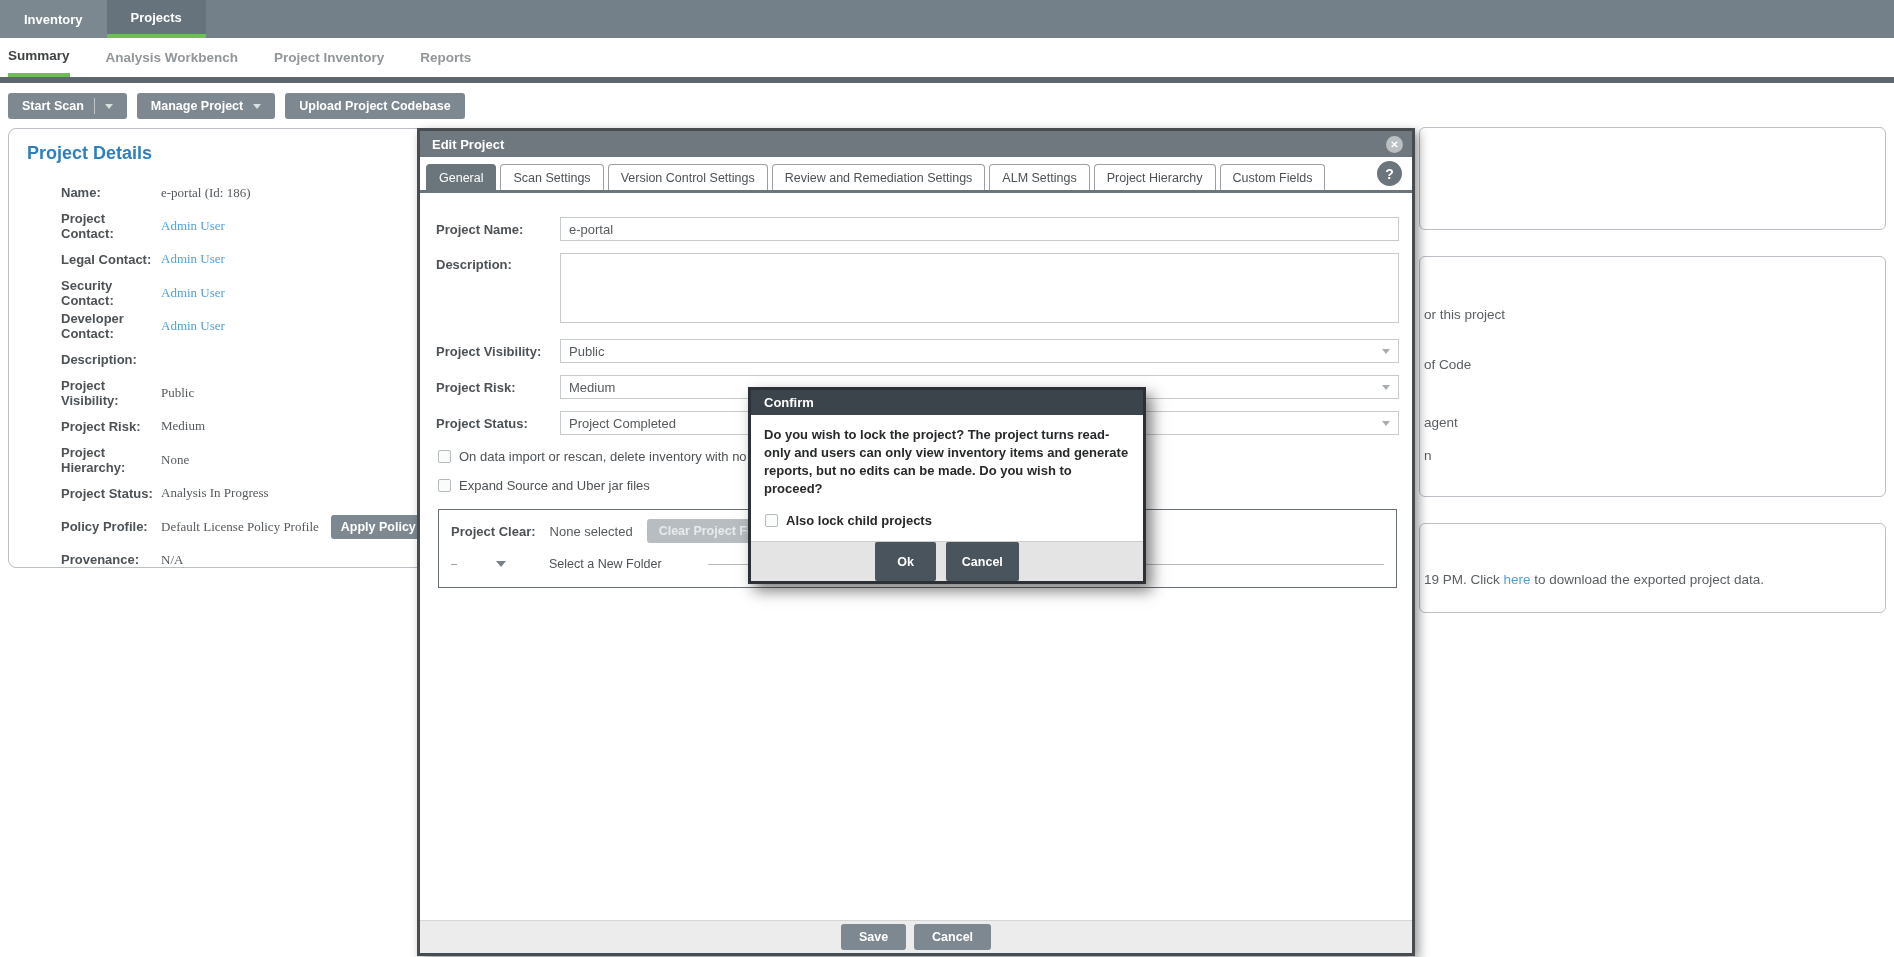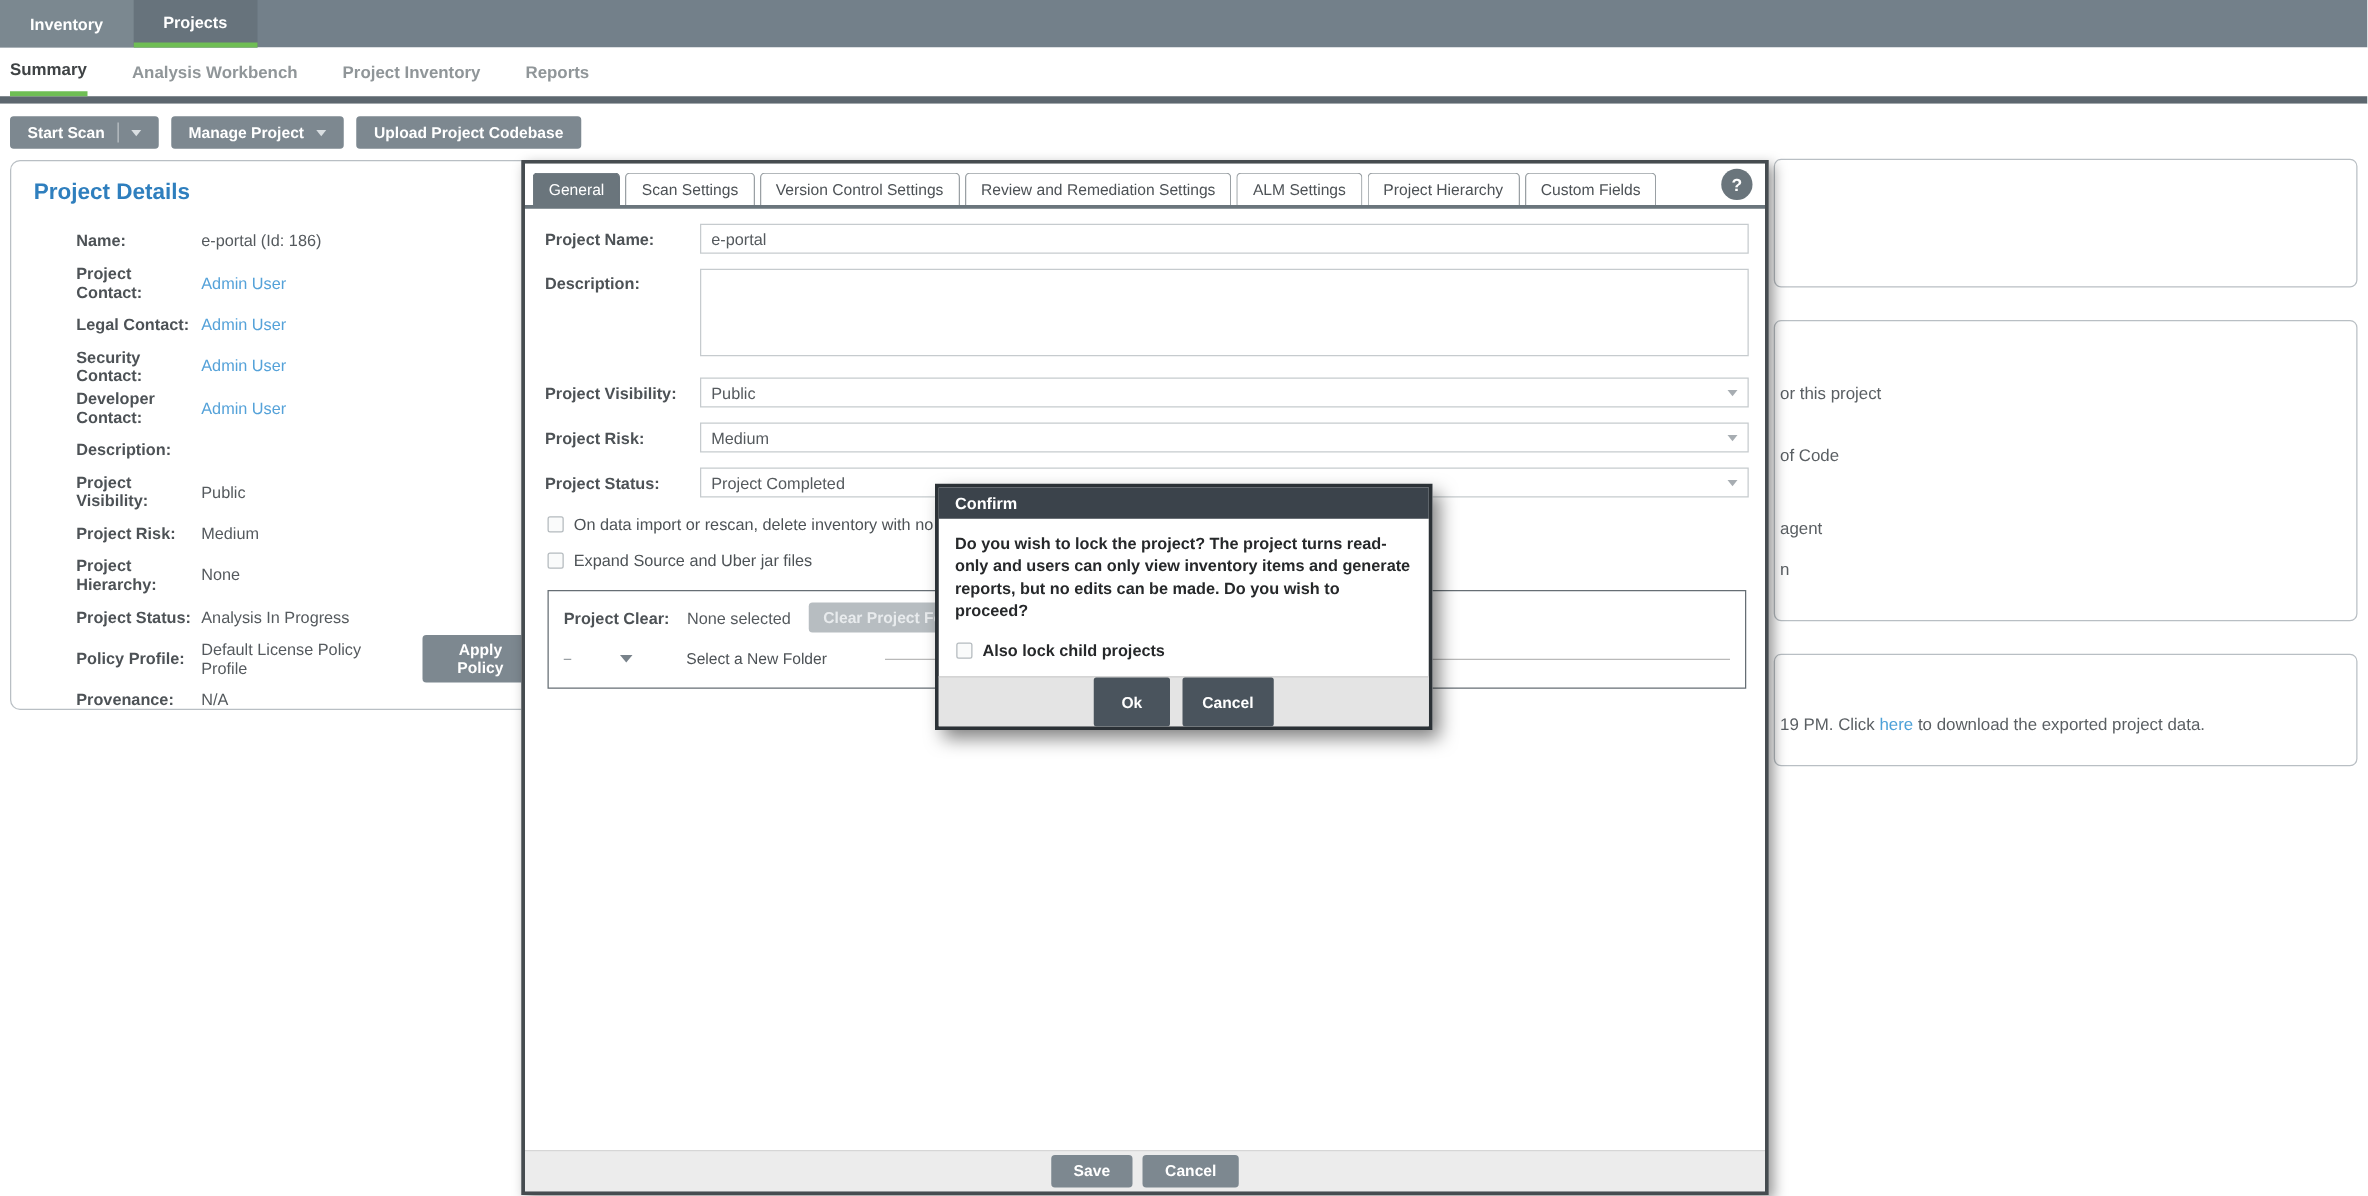--- a/index.html
+++ b/index.html
@@ -25,21 +25,21 @@
           font-family:inherit; font-size:12.5px; font-weight:bold; padding:0 14px;
           display:flex; align-items:center; gap:10px; }
   .tbtn .vsep { width:1px; height:16px; background:rgba(255,255,255,.5); display:inline-block; }
   .caret-down { width:0; height:0; border-left:4px solid transparent; border-right:4px solid transparent; border-top:5px solid #d9dee1; display:inline-block; }
   
   .details-panel { position:absolute; left:8px; top:128px; width:424px; height:440px;
                    background:#fff; border:1px solid #b9bfc4; border-radius:8px; z-index:1; }
   .details-panel h1 { font-size:18px; font-weight:bold; color:#2f7fbe; margin:14px 0 12px 18px; }
   .drow { display:flex; align-items:center; height:33.4px; padding-left:18px; }
   .drow .dlabel { width:134px; font-size:13px; font-weight:bold; color:#4d5256; flex-shrink:0;padding-left:34px; }
-  .drow .dvalue { font-size:13px; color:#555a5e; }
+  .drow .dvalue { font-size:13px; color:#555a5e;font-family:Liberation Serif, serif; }
   .drow .dvalue.link { color:#55a2d9; cursor:pointer; }
   .apply-btn { background:#7d8890; border:none; border-radius:3px; color:#fff;
                font-family:inherit; font-size:12.5px; font-weight:bold; padding:5px 10px; margin-left:12px; }
   
   .rpanel { position:absolute; background:#fff; border:1px solid #b9bfc4; border-radius:6px; left:1419px; width:467px; z-index:1; }
   .rp1 { top:127px; height:103px; }
   .rp2 { top:256px; height:241px; }
   .rp3 { top:523px; height:90px; }
   .frag { position:absolute; left:1424px; font-size:13.5px; color:#5a5f63; z-index:2; white-space:nowrap; }
   .frag a { color:#4da1d8; text-decoration:none; }
@@ -50,21 +50,21 @@
   .ed-title { color:#fff; font-size:13px; font-weight:bold; }
   .ed-close { width:17px; height:17px; border-radius:50%; background:#b9bfc2; color:#fff;
               font-size:10px; font-weight:bold; display:flex; align-items:center; justify-content:center; cursor:pointer; }
   .ed-tabbar { display:flex; gap:4px; padding:7px 8px 0 6px; border-bottom:3px solid #6a757c; position:relative; background:#fff; }
   .ed-tab { font-size:12.5px; color:#4d5256; background:#fff; border:1px solid #9aa0a4; border-bottom:none;
             border-radius:4px 4px 0 0; padding:6px 12px 5px; height:26px; white-space:nowrap; }
   .ed-tab.active { background:#6a757c; color:#fff; border-color:#6a757c; }
   .ed-help { position:absolute; right:10px; top:4px; width:25px; height:25px; border-radius:50%;
              background:#6a757c; color:#fff; font-size:14px; font-weight:bold;
              display:flex; align-items:center; justify-content:center; }
-  .ed-form { padding:12px 13px 0 16px; }
+  .ed-form { padding:12px 13px 0 16px;margin-top:12px; }
   .frow { display:flex; margin-bottom:12px; align-items:center; }
   .frow.top { align-items:flex-start; }
   .flabel { width:124px; flex-shrink:0; font-size:13px; font-weight:bold; color:#4d5256; padding-top:0; }
   .frow.top .flabel { padding-top:4px; }
   .fctrl { flex:1; position:relative; }
   .tinput { width:100%; height:24px; border:1px solid #c6cbce; font-family:inherit; font-size:13px; color:#555a5e; padding:0 8px; background:#fff; }
   .tarea { width:100%; height:70px; border:1px solid #c6cbce; font-family:inherit; font-size:13px; color:#555a5e; padding:4px 8px; resize:none; background:#fff; }
   .fselect { width:100%; height:24px; border:1px solid #c6cbce; display:flex; align-items:center; padding:0 24px 0 8px; font-size:13px; color:#555a5e; background:#fff; position:relative; }
   .fselect .scaret { position:absolute; right:8px; top:9px; width:0; height:0;
                      border-left:4px solid transparent; border-right:4px solid transparent; border-top:5px solid #a7adb2; }
@@ -191,20 +191,24 @@
 <div class="rpanel rp1"></div>
 <div class="rpanel rp2"></div>
 <div class="rpanel rp3"></div>
 <div class="frag" style="top:307px;">or this project</div>
 <div class="frag" style="top:357px;">of Code</div>
 <div class="frag" style="top:415px;">agent</div>
 <div class="frag" style="top:448px;">n</div>
 <div class="frag" style="top:572px;"><span>19 PM. Click </span><a href="#">here</a><span> to download the exported project data.</span></div>
 
 <div class="edit-dialog">
+  <div class="ed-header">
+    <span class="ed-title">Edit Project</span>
+    <span class="ed-close">✕</span>
+  </div>
   <div class="ed-tabbar">
     <div class="ed-tab active">General</div>
     <div class="ed-tab">Scan Settings</div>
     <div class="ed-tab">Version Control Settings</div>
     <div class="ed-tab">Review and Remediation Settings</div>
     <div class="ed-tab">ALM Settings</div>
     <div class="ed-tab">Project Hierarchy</div>
     <div class="ed-tab">Custom Fields</div>
     <div class="ed-help">?</div>
   </div>

